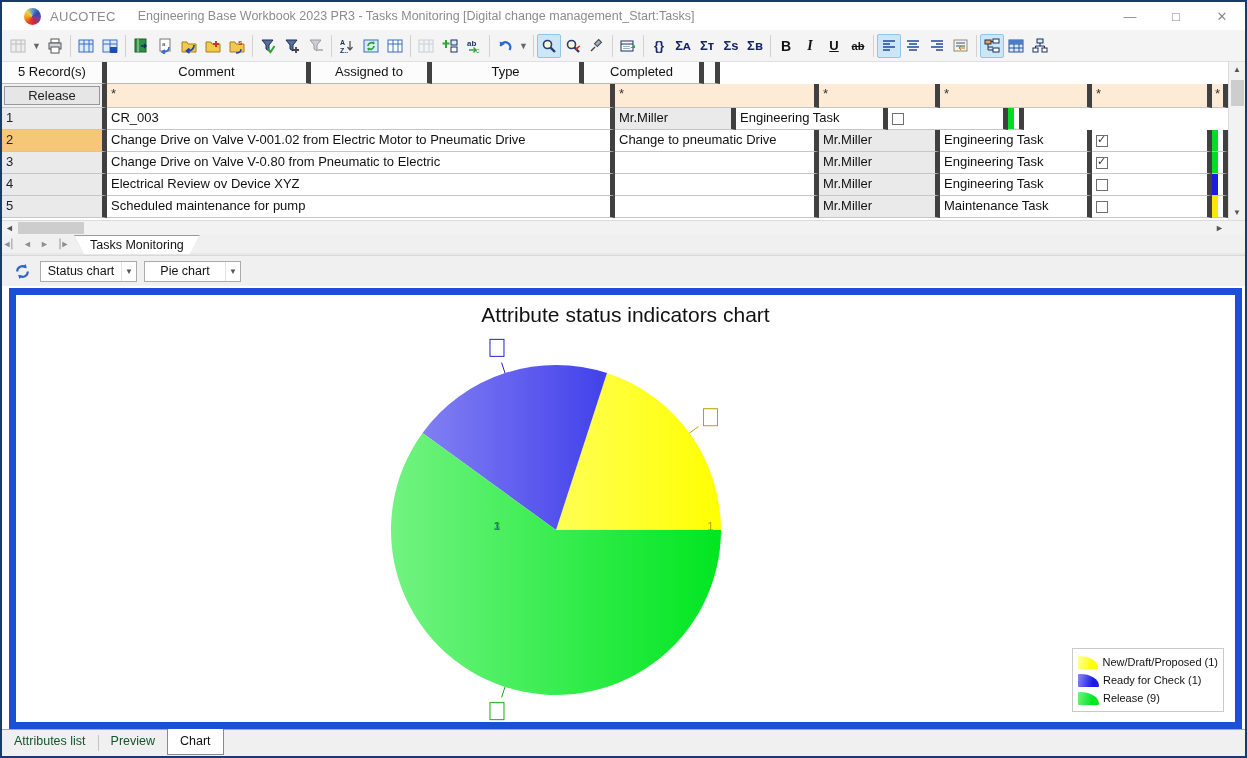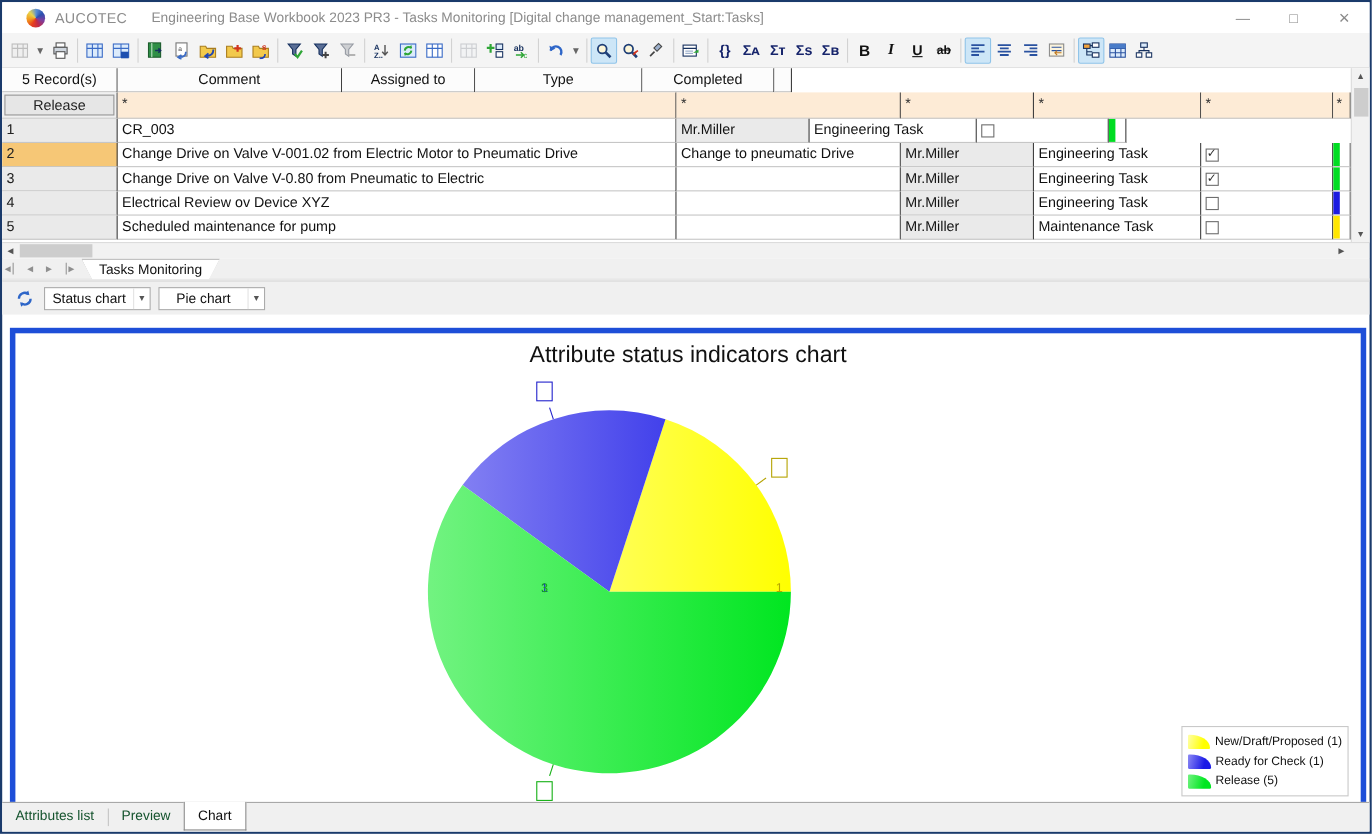--- a/index.html
+++ b/index.html
@@ -22,21 +22,21 @@
   .tb-btn { width:24px; height:24px; display:flex; align-items:center; justify-content:center; border:1px solid transparent; border-radius:2px; position:relative; }
   .tb-btn.sel { background:#cde6f7; border-color:#90c4e9; }
   .tb-btn.dis { opacity:.45; filter:grayscale(.6); }
   .tb-btn svg { display:block; }
   .tb-txt { font-size:13px; color:#16246b; font-weight:bold; }
   .tb-caret { width:13px; height:24px; display:flex; align-items:center; justify-content:center; color:#666; font-size:9px; }
 
   
   .grid { position:absolute; left:0; top:60px; width:1243px; height:158px; background:#fff; font-size:13px; color:#111; }
   .grow { display:flex; }
-  .gc { border-right:1px solid #404040; border-bottom:1px solid #c6c6c6; overflow:hidden; white-space:nowrap; padding:2px 4px 0 4px; }
+  .gc { border-right:5px solid #404040; border-bottom:1px solid #c6c6c6; overflow:hidden; white-space:nowrap; padding:2px 4px 0 4px; }
   .hrow .gc { text-align:center; background:#fcfcfc; border-bottom:1px solid #b9b9b9; }
   .c0{width:105px;} .c1{width:508px;} .c2{width:204px;} .c3{width:121px;} .c4{width:152px;} .c5{width:120px;} .c6{width:16px; padding:0;}
   .hrow{height:22px;} .frow{height:24px;} .drow{height:22px;}
   .frow .gc { background:#fdebd6; color:#333; }
   .frow .c0 { background:#f0f0f0; padding:2px; }
   .filter-btn { width:100%; height:19px; background:#e6e6e6; border:1px solid #979797; text-align:center; font-size:13px; color:#222; line-height:17px; }
   .rownum { background:#eaeaea; color:#222; }
   .rownum.sel { background:#f6c776; }
   .cell-ro { background:#eaeaea; }
   .statusbar { width:6px; height:100%; }
@@ -65,21 +65,21 @@
   .sheet-tab::after { right:4px; transform:skewX(-27deg); }
 
   
   .chart-toolbar { position:absolute; left:0; top:253px; width:1243px; height:31px; background:#f0f0f0; border-top:1px solid #d8d8d8;
                    display:flex; align-items:center; }
   .combo { height:21px; background:#fff; border:1px solid #ababab; display:flex; align-items:center; font-size:12.5px; color:#111; margin-right:7px; }
   .combo .cval { padding:0 6px;text-align:center; }
   .combo .ccaret { width:15px; height:100%; display:flex; align-items:center; justify-content:center; font-size:8px; color:#555; border-left:1px solid #e3e3e3; }
 
   
-  .chart-panel { position:absolute; left:7px; top:296px; width:1233px; height:441px; background:#fff; border:5px solid #1d4ed8; }
+  .chart-panel { position:absolute; left:7px; top:286px; width:1233px; height:441px; background:#fff; border:7px solid #1d4ed8; }
   .chart-title { position:absolute; left:0; top:8px; width:100%; text-align:center; font-size:21px; color:#111; }
   .pie-wrap { position:absolute; left:340px; top:35px; }
   .legend { position:absolute; right:11px; bottom:10px; width:152px; background:#fff; border:1px solid #c9c9c9; padding:4px 5px 4px 5px; }
   .leg-row { display:flex; align-items:center; height:18px; }
   .leg-swatch { width:21px; height:13px; margin-right:4px; border-radius:1px 90% 1px 1px; }
   .leg-label { font-size:11px; color:#111; white-space:nowrap; }
 
   
   .bottombar { position:absolute; left:0; top:727px; width:1243px; height:27px; background:#f0f0f0; border-top:1px solid #a8a8a8; display:flex; }
   .btab { padding:4px 12px 0 12px; font-size:12.5px; color:#14532d; height:100%; position:relative; }
@@ -531,21 +531,21 @@
         <div class="leg-row">
           <div class="leg-swatch" style="background: linear-gradient(105deg, rgb(255, 255, 170), rgb(255, 255, 0) 70%);"></div>
           <div class="leg-label">New/Draft/Proposed (1)</div>
         </div>
         <div class="leg-row">
           <div class="leg-swatch" style="background: linear-gradient(105deg, rgb(141, 138, 244), rgb(26, 26, 230) 70%);"></div>
           <div class="leg-label">Ready for Check (1)</div>
         </div>
         <div class="leg-row">
           <div class="leg-swatch" style="background: linear-gradient(105deg, rgb(114, 243, 129), rgb(0, 230, 32) 70%);"></div>
-          <div class="leg-label">Release (5)</div>
+          <div class="leg-label">Release (9)</div>
         </div>
       </div>
   </div>
 
   <div class="bottombar" id="bottombar">
       <div class="btab">Attributes list</div>
       <div class="btab-sep"></div>
       <div class="btab">Preview</div>
       <div class="btab active">Chart</div>
     </div>

